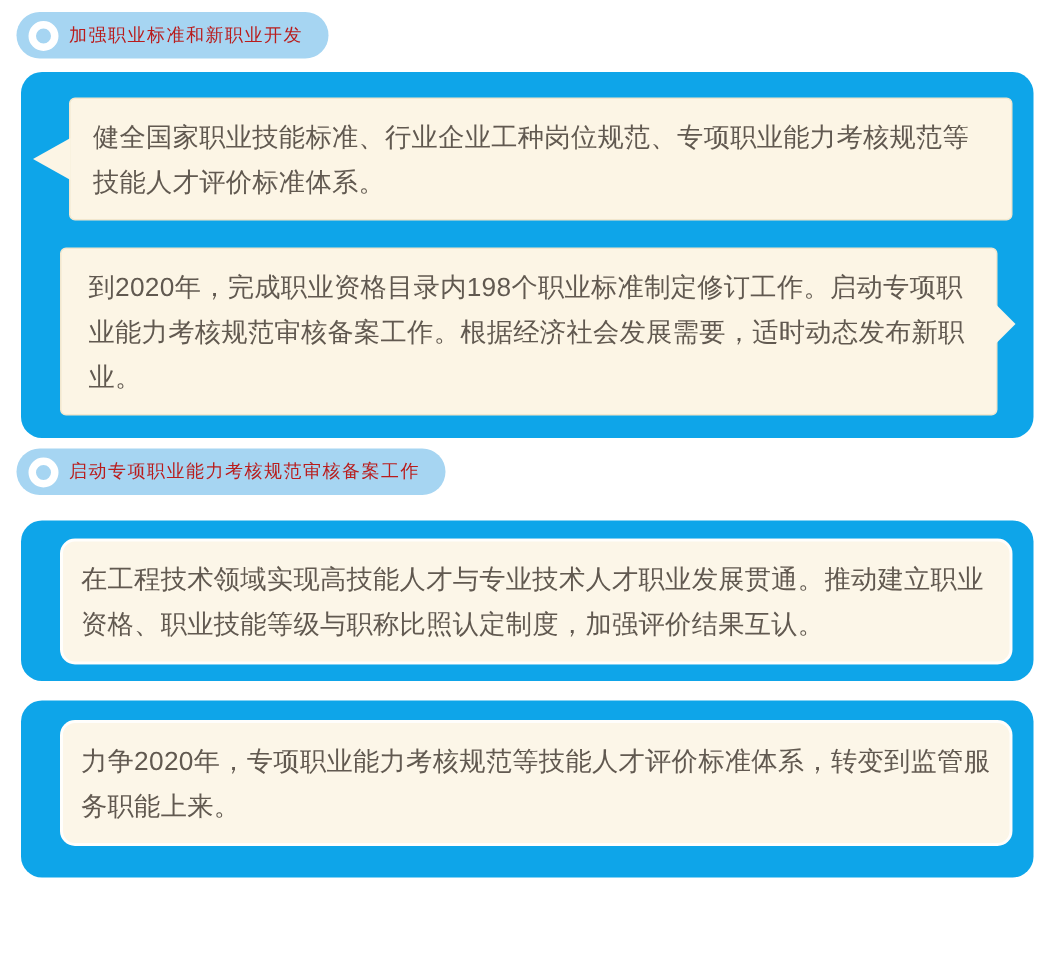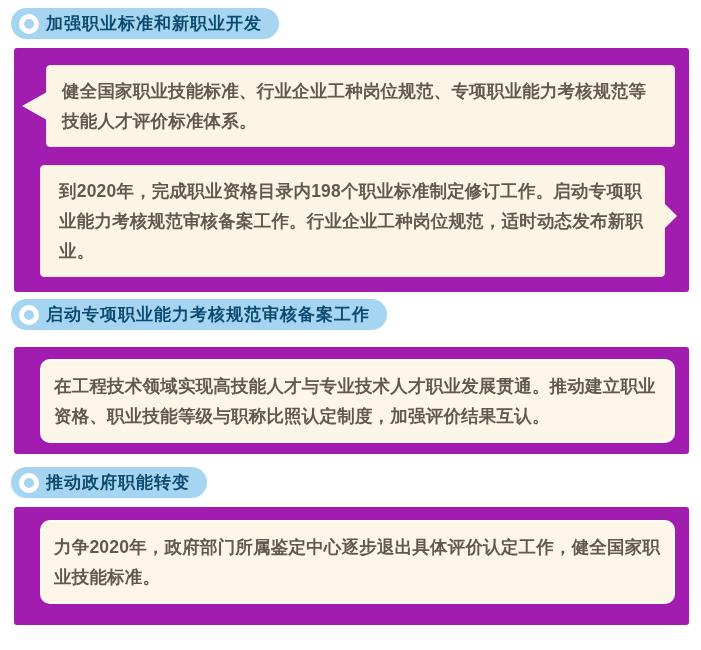--- a/index.html
+++ b/index.html
@@ -19,42 +19,41 @@
     display: inline-flex;
     align-items: center;
     gap: 7px;
     height: 31px;
     padding: 0 17px 0 8px;
     border-radius: 17px;
     background: #A6D5F2;
     margin-left: 11px;
   }
   .pill-text {
-    color: #0c4a6e;
-    font-weight: bold;
-    font-size: 17px;
+    color: #b91c1c;
+    font-weight: normal;
+    font-size: 12px;
     letter-spacing: 1px;
     white-space: nowrap;
   }
   .ring {
     width: 10px;
     height: 10px;
     border: 5px solid #FFFFFF;
     border-radius: 50%;
     box-sizing: content-box;
     flex: 0 0 auto;
   }
 
   
   .panel {
     margin-left: 14px;
     margin-right: 12px;
-    background: #a21caf;
-    border-radius: 3px;
-    font-weight: bold;
+    background: #0ea5e9;
+    border-radius: 14px;
   }
   .sec1 .panel { margin-top: 9px;  padding: 17px 0 15px; }
   .sec2        { margin-top: 7px; }
   .sec2 .panel { margin-top: 17px; padding: 12px 0 11px; }
   .sec3        { margin-top: 13px; }
   .sec3 .panel { margin-top: 9px;  padding: 13px 0 21px; }
 
   
   .bubble, .rounded-box {
     position: relative;
@@ -107,42 +106,38 @@
   <section class="sec1">
     <div class="pill">
       <span class="ring"></span>
       <span class="pill-text">加强职业标准和新职业开发</span>
     </div>
     <div class="panel">
       <div class="bubble arrow-left">
         <p>健全国家职业技能标准、行业企业工种岗位规范、专项职业能力考核规范等技能人才评价标准体系。</p>
       </div>
       <div class="bubble arrow-right">
-        <p>到2020年，完成职业资格目录内198个职业标准制定修订工作。启动专项职业能力考核规范审核备案工作。行业企业工种岗位规范，适时动态发布新职业。</p>
+        <p>到2020年，完成职业资格目录内198个职业标准制定修订工作。启动专项职业能力考核规范审核备案工作。根据经济社会发展需要，适时动态发布新职业。</p>
       </div>
     </div>
   </section>
 
   <section class="sec2">
     <div class="pill">
       <span class="ring"></span>
       <span class="pill-text">启动专项职业能力考核规范审核备案工作</span>
     </div>
     <div class="panel">
       <div class="rounded-box">
         <p>在工程技术领域实现高技能人才与专业技术人才职业发展贯通。推动建立职业资格、职业技能等级与职称比照认定制度，加强评价结果互认。</p>
       </div>
     </div>
   </section>
 
   <section class="sec3">
-    <div class="pill">
-      <span class="ring"></span>
-      <span class="pill-text">推动政府职能转变</span>
-    </div>
     <div class="panel">
       <div class="rounded-box">
-        <p>力争2020年，政府部门所属鉴定中心逐步退出具体评价认定工作，健全国家职业技能标准。</p>
+        <p>力争2020年，专项职业能力考核规范等技能人才评价标准体系，转变到监管服务职能上来。</p>
       </div>
     </div>
   </section>
 
 </div>
 
 </body></html>

